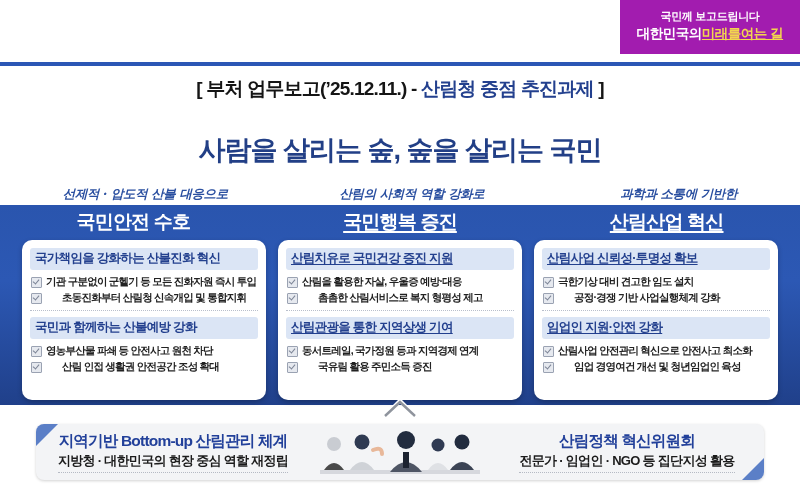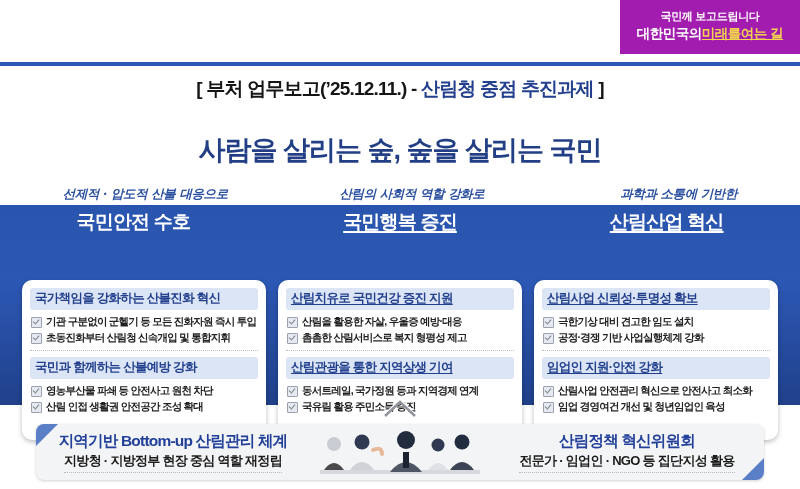--- a/index.html
+++ b/index.html
@@ -149,21 +149,20 @@
     position: absolute;
     top: 240px;
     left: 0;
     width: 800px;
     height: 160px;
     display: flex;
     z-index: 4;
     box-sizing: border-box;
     padding: 0 22px;
     gap: 12px;
-    margin-top: 40px;
   }
   .card {
     flex: 1;
     background: #ffffff;
     border-radius: 10px;
     box-shadow: 0 2px 5px rgba(0,0,0,0.25);
     box-sizing: border-box;
     padding: 8px 8px 8px 8px;
     display: flex;
     flex-direction: column;
@@ -198,21 +197,21 @@
   .bullet {
     display: flex;
     align-items: flex-start;
     font-size: 10.5px;
     font-weight: bold;
     letter-spacing: -0.75px;
     color: #222222;
     line-height: 1.45;
     white-space: nowrap;
   }
-  .bullet + .bullet { margin-top: 1px; }
+  .bullet + .bullet { margin-top: 1px; gap: 16px; }
   .chk {
     flex: 0 0 auto;
     width: 9px;
     height: 9px;
     margin: 3px 4px 0 1px;
     border: 1px solid #9aa2b2;
     border-radius: 1px;
     background: #e6e9ef;
     position: relative;
   }
@@ -429,21 +428,21 @@
     <polygon points="18,2 36,20 36,22 18,7 0,22 0,20" fill="#ffffff"></polygon>
     <polyline points="3,20 18,6 33,20" fill="none" stroke="#8f949d" stroke-width="2.4"></polyline>
   </svg>
 
   <div class="bottom-bar">
     <span class="corner-tl"></span>
     <span class="corner-br"></span>
 
     <div class="bb-block">
       <div class="bb-title">지역기반 Bottom-up 산림관리 체계</div>
-      <div class="bb-sub">지방청 · 지방정부 현장 중심 역할 재정립</div>
+      <div class="bb-sub">지방청 · 대한민국의 현장 중심 역할 재정립</div>
     </div>
 
     <div class="bb-art">
       <svg viewBox="0 0 180 56" width="180" height="56">
 
         <rect x="10" y="46" width="160" height="4" fill="#d6d8dd"></rect>
 
         <circle cx="24" cy="20" r="7" fill="#c9ccd2"></circle>
         <path d="M14 46 q10 -14 20 0 z" fill="#4a4a4a"></path>
 

